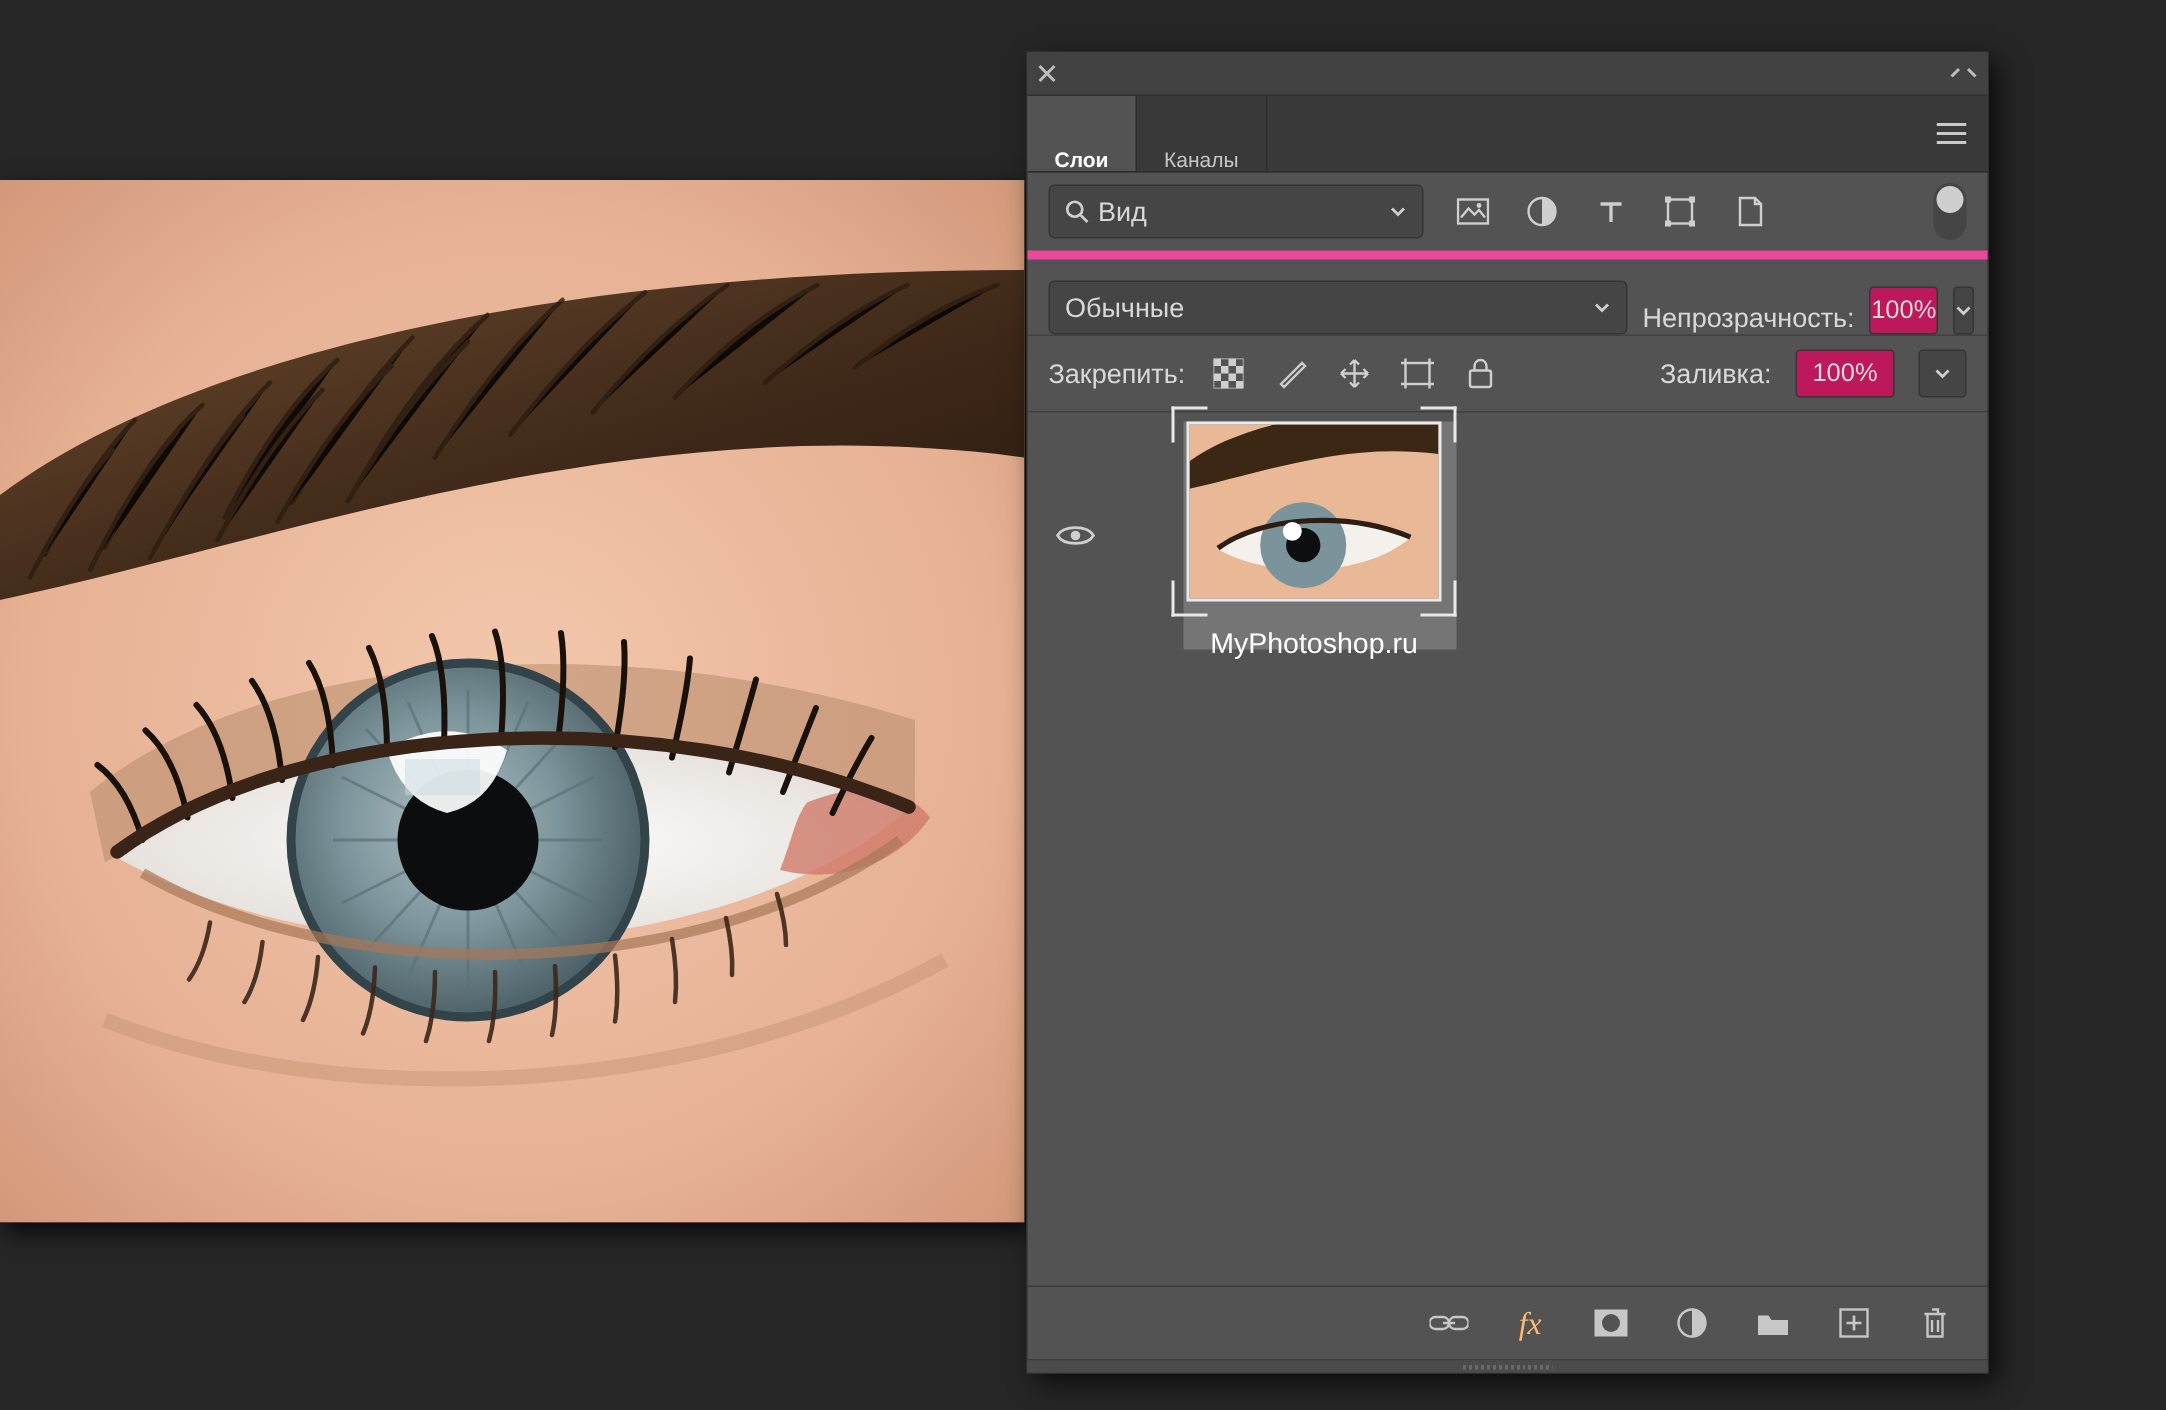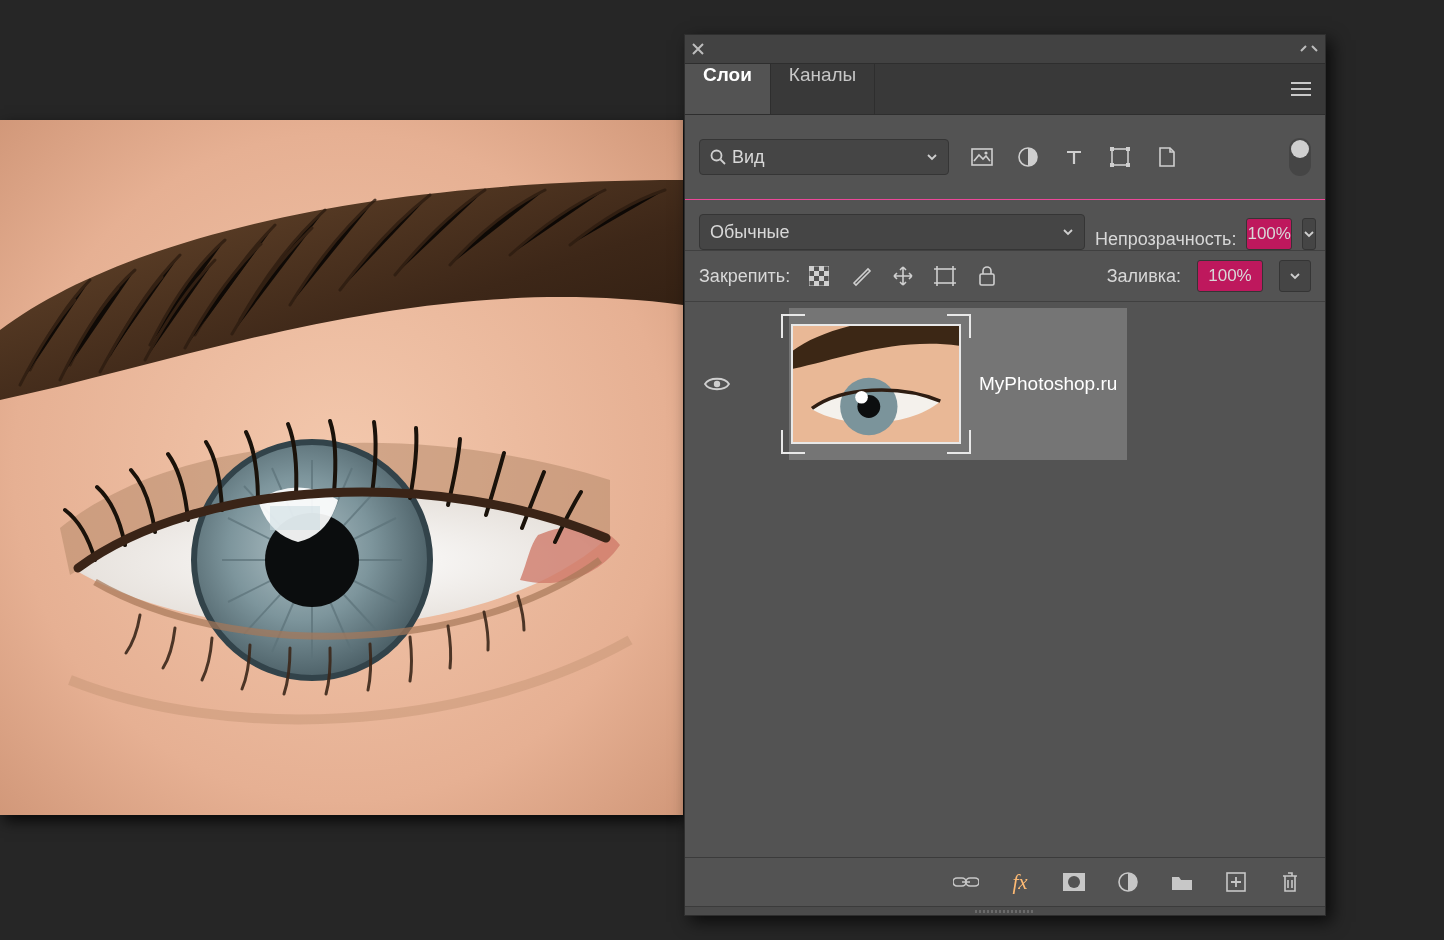--- a/index.html
+++ b/index.html
@@ -6,38 +6,38 @@
   svg{display:block}
   
   .canvas{position:absolute;left:0;top:120px;width:683px;height:695px;box-shadow:4px 6px 14px rgba(0,0,0,.8);}
   
   .panel{position:absolute;left:684px;top:34px;width:640px;height:880px;background:#535353;border:1px solid #2e2e2e;box-shadow:6px 6px 16px rgba(0,0,0,.7);}
   .titlebar{height:28px;background:#424242;border-bottom:1px solid #2e2e2e;display:flex;align-items:center;}
   .titlebar .close{margin-left:6px;width:18px;cursor:pointer}
   .titlebar .spacer{flex:1}
   .titlebar .collapse{margin-right:6px;cursor:pointer}
   .tabs{height:50px;background:#393939;display:flex;align-items:stretch;border-bottom:1px solid #2e2e2e;}
-  .tab{display:flex;align-items:flex-start;padding:0 18px;font-size:19px;color:#c6c6c6;cursor:pointer;border-right:1px solid #2e2e2e;}
+  .tab{display:flex;align-items:flex-end;padding:0 18px;font-size:14px;color:#c6c6c6;cursor:pointer;border-right:1px solid #2e2e2e;}
   .tab.active{background:#535353;color:#fff;font-weight:bold;}
   .tabs .flex{flex:1;}
   .tabs .menu{display:flex;align-items:center;padding:0 14px;cursor:pointer;}
-  .filterrow{height:52px;display:flex;align-items:center;padding:16px 14px;gap:20px;border-bottom:1px solid #ec4899;}
+  .filterrow{height:52px;display:flex;align-items:center;padding:0 14px;gap:20px;border-bottom:6px solid #ec4899;}
   .select{background:#454545;border:1px solid #353535;border-radius:4px;height:34px;display:flex;align-items:center;padding:0 10px;font-size:18px;cursor:pointer;}
   .select .chev{margin-left:8px}
   .iconbtn{width:26px;height:26px;display:flex;align-items:center;justify-content:center;cursor:pointer;}
   .switch{margin-left:auto;position:relative;width:22px;height:38px;border-radius:11px;background:#454545;cursor:pointer;}
   .switch .knob{position:absolute;top:2px;left:2px;width:18px;height:18px;border-radius:50%;background:#cfcfcf;}
   .blendrow{height:50px;display:flex;align-items:flex-end;padding:0 14px;gap:10px;border-bottom:1px solid #404040;font-size:18px;}
   .blendrow .select{flex:0 0 364px;justify-content:space-between}
   .valbox{background:#be185d;border:1px solid #353535;border-radius:3px;height:30px;width:64px;display:flex;align-items:center;justify-content:center;font-size:17px;}
   .chevbox{background:#454545;border:1px solid #353535;border-radius:3px;height:30px;width:30px;display:flex;align-items:center;justify-content:center;cursor:pointer;}
   .lockrow{height:50px;display:flex;align-items:center;padding:0 14px;gap:16px;border-bottom:1px solid #404040;font-size:18px;}
   .lockrow .flex{flex:1}
   .layerlist{}
-  .layer{height:152px;background:#757575;margin:6px;display:flex;align-items:center;gap:18px;padding:0 10px 0 2px;}
+  .layer{height:152px;background:#757575;margin:6px;display:flex;align-items:center;gap:18px;padding:0 10px 0 2px;flex-direction:column;}
   .vis{width:40px;display:flex;justify-content:center;cursor:pointer;margin-left:-48px;}
   .layer{margin-left:52px;}
   .layerwrap{display:flex;align-items:center;}
   .layerwrap .vis{margin-left:12px;}
   .thumbwrap{position:relative;width:170px;height:120px;}
   .thumbwrap .corner{position:absolute;width:22px;height:22px;border:2px solid #e8e8e8;}
   .thumbwrap .tl{top:-10px;left:-10px;border-right:none;border-bottom:none}
   .thumbwrap .tr{top:-10px;right:-10px;border-left:none;border-bottom:none}
   .thumbwrap .bl{bottom:-10px;left:-10px;border-right:none;border-top:none}
   .thumbwrap .br{bottom:-10px;right:-10px;border-left:none;border-top:none}

